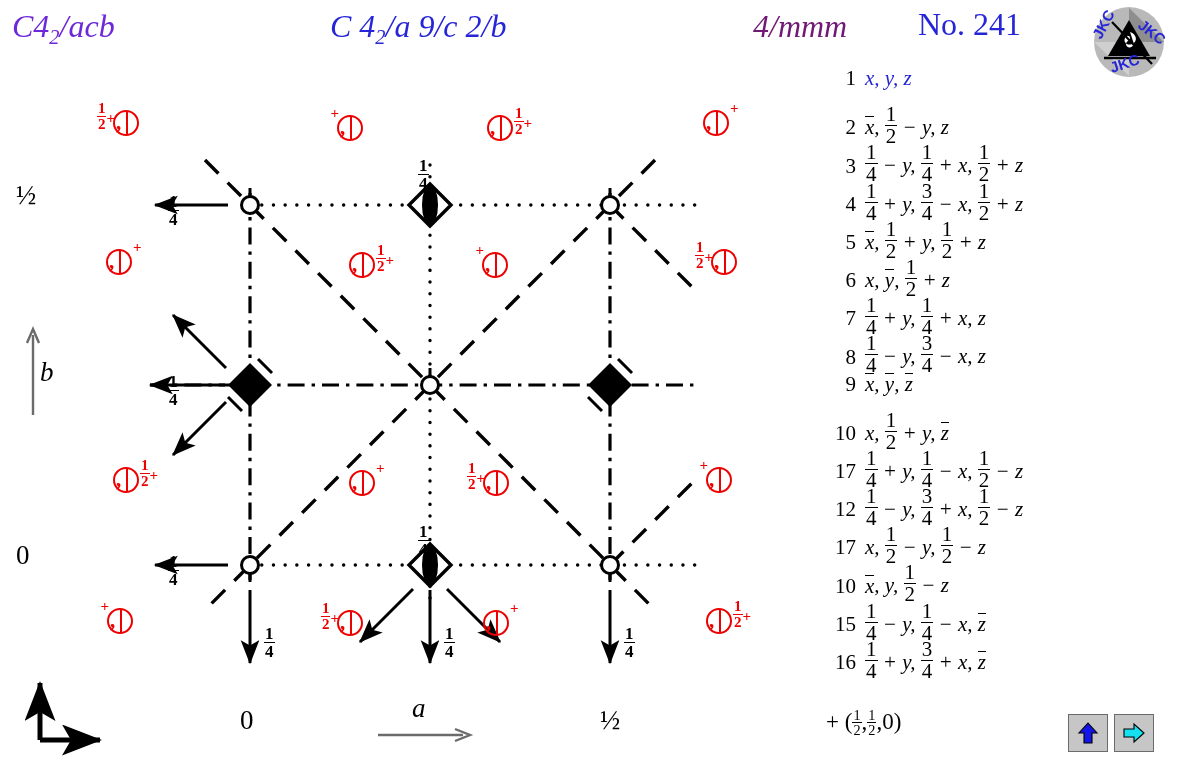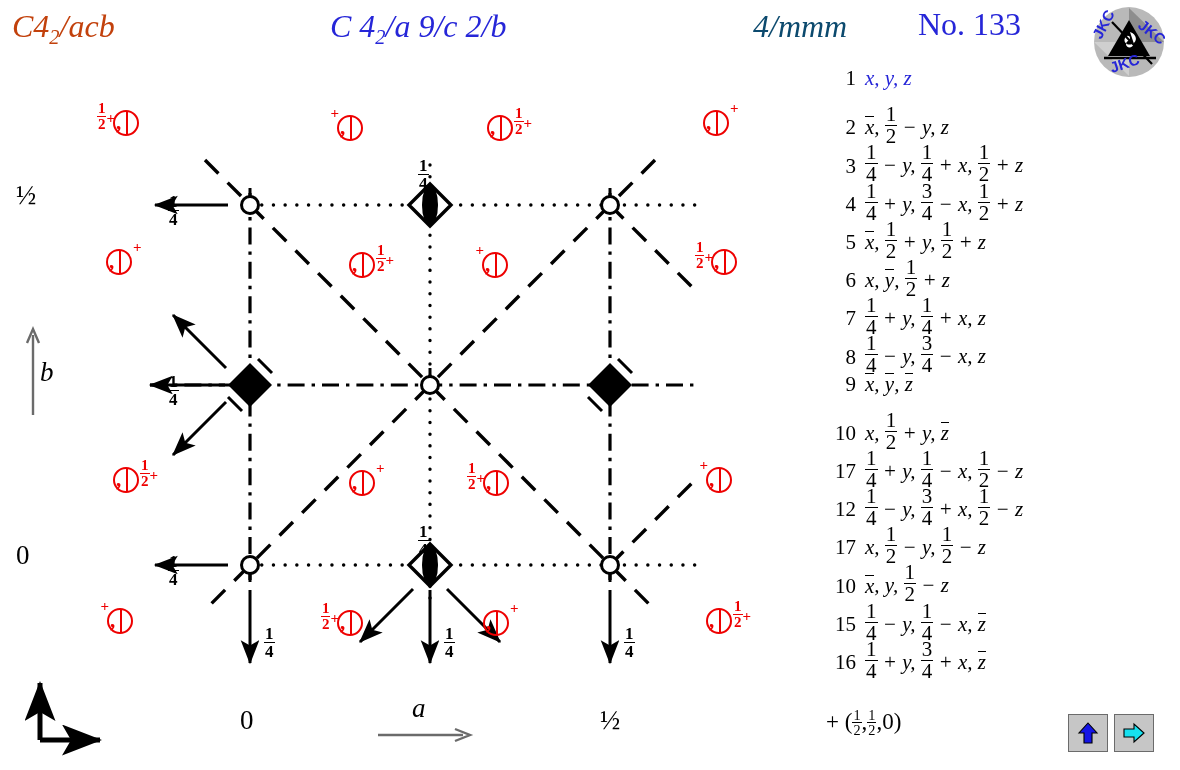--- a/index.html
+++ b/index.html
@@ -3,23 +3,23 @@
 <meta charset="utf-8">
 <style>
   html,body{margin:0;padding:0;}
   body{
     width:1180px;height:770px;background:#fff;position:relative;overflow:hidden;
     font-family:"Liberation Serif",serif;color:#000;
   }
   .abs{position:absolute;}
 
   
-  #hg-short{left:12px;top:8px;font-size:32px;font-style:italic;color:#c2410c;}
+  #hg-short{left:12px;top:8px;font-size:32px;font-style:italic;color:#6d28d9;}
   #hg-full{left:330px;top:8px;font-size:32px;font-style:italic;color:#2626d8;}
-  #pointgroup{left:753px;top:8px;font-size:32px;font-style:italic;color:#0c4a6e;}
+  #pointgroup{left:753px;top:8px;font-size:32px;font-style:italic;color:#701a75;}
   #gnum{left:918px;top:6px;font-size:32px;color:#2626d8;font-style:normal;}
   .sub{font-size:0.64em;vertical-align:-0.32em;font-style:italic;}
 
   
   #logo{left:1090px;top:6px;width:78px;height:72px;}
 
   
   .frac{display:inline-block;text-align:center;vertical-align:-0.42em;line-height:1;
         font-style:normal;}
   .frac .n{display:block;border-bottom:1.3px solid currentColor;padding:0 1px;}
@@ -66,21 +66,21 @@
   svg.ov{position:absolute;left:0;top:0;overflow:visible;}
 </style>
 </head>
 <body>
 
 <div class="abs" id="hg-short"><span>C4</span><span class="sub">2</span><span>/acb</span></div>
 
 <div class="abs" id="hg-full"><span>C 4</span><span class="sub">2</span><span>/a 9/c 2/b</span></div>
 
 <div class="abs" id="pointgroup">4/mmm</div>
-<div class="abs" id="gnum">No. 133</div>
+<div class="abs" id="gnum">No. 241</div>
 
 <div class="abs" id="logo">
   <svg width="78" height="72" viewBox="0 0 78 72">
     <defs>
       <clipPath id="lc">
           <circle cx="39" cy="36" r="35"></circle>
         </clipPath>
     </defs>
     <circle cx="39" cy="36" r="35" fill="#b9b9b9"></circle>
     <g clip-path="url(#lc)">

